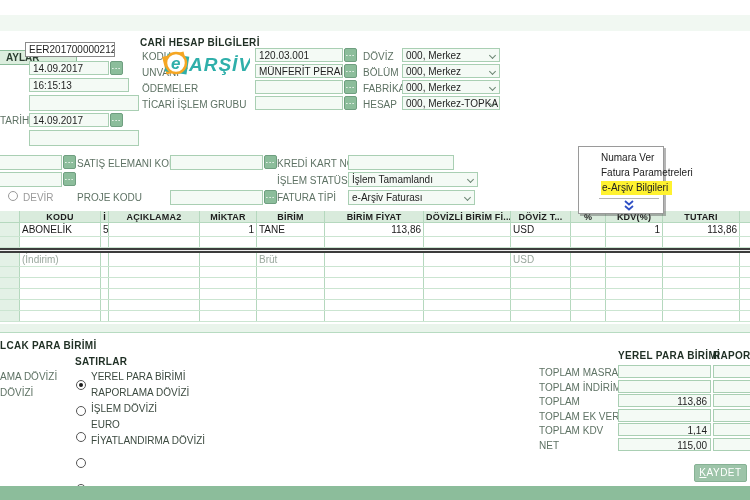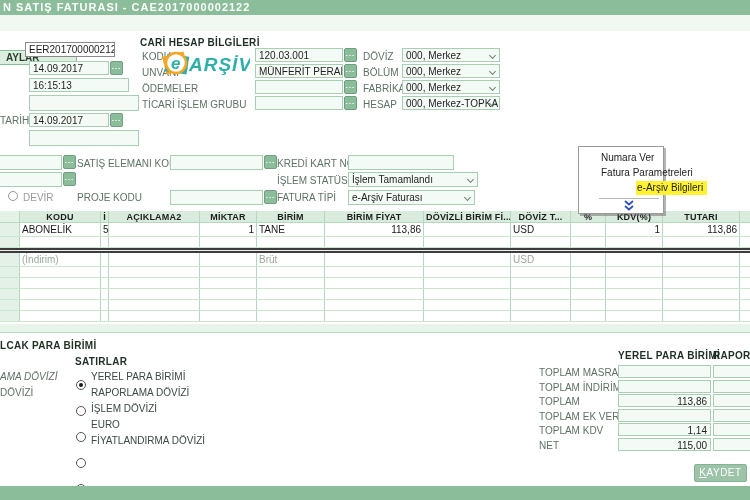--- a/index.html
+++ b/index.html
@@ -44,37 +44,36 @@
   .trow > i:first-child{background:#E3F1E6;}
   .thead{background:var(--hdrbg);border-bottom:1px solid var(--grid);}
   .thead > i{font-size:9px;font-weight:bold;color:#1c1c1c;text-align:center;letter-spacing:.2px;line-height:12px;}
   .h12{height:12px;} .h14{height:14px;line-height:13px;} .h11{height:11px;}
   .num{text-align:right;} .mut{color:var(--muted) !important;}
   .sep{height:5px;background:linear-gradient(#3C3C3C 0 2px,#EFEFEF 2px 3px,#3C3C3C 3px 5px);}
   
   .menu{left:578px;top:146px;width:86px;background:#fff;border:1px solid #9a9a9a;
     box-shadow:2px 2px 0 rgba(90,90,90,.45);z-index:10;padding:3px 0 2px 16px;}
   .mi{font-size:10px;color:#222;line-height:15px;padding-left:6px;white-space:nowrap;cursor:pointer;}
-  .mi .hl{background:#FFF230;padding:1px 4px 2px 1px;margin-left:35px;}
+  .mi .hl{background:#FFF230;padding:1px 4px 2px 1px;}
   .msep{border-top:1px solid #b5b5b5;margin:3px 4px 1px 4px;}
   .mchev{display:block;margin:0 auto;cursor:pointer;}
   
   .band{left:0;top:324px;width:750px;height:9px;background:#E9F4EB;border-bottom:1px solid #B7DBC1;}
   .footer{left:0;top:486px;width:750px;height:14px;background:var(--green);}
   .kaydet{left:694px;top:464px;width:53px;height:18px;background:#9DC4A9;border:1px solid #86B294;
     border-radius:2px;color:#fff;font-size:10px;letter-spacing:.5px;text-align:center;line-height:16px;cursor:pointer;}
   .kaydet::first-letter{text-decoration:underline;}
   .tot-lbl{font-size:10px;color:var(--lbl);white-space:nowrap;}
 </style>
 </head>
 <body>
 
 <div id="app">
 
-  <div class="abs titlebar">N SATIŞ FATURASI - CAE2017000002122</div>
   <div class="abs tabstrip"></div>
   <div class="abs tab">AYLAR</div>
 
   <div class="abs fld focus" style="left:25px;top:42px;width:90px;height:15px;">EER2017000002122</div>
   <div class="abs fld" style="left:29px;top:61px;width:80px;height:14px;">14.09.2017</div>
   <div class="abs btn3" style="left:110px;top:61px;"></div>
   <div class="abs fld" style="left:29px;top:78px;width:100px;height:14px;">16:15:13</div>
   <div class="abs fld" style="left:29px;top:95px;width:110px;height:16px;"></div>
   <div class="abs lbl" style="left:0;top:115px;">TARİHİ</div>
   <div class="abs fld" style="left:29px;top:113px;width:80px;height:14px;">14.09.2017</div>
@@ -281,21 +280,21 @@
         <i></i>
         <i></i>
         <i></i>
         <i></i>
     </div>
   </div>
 
   <div class="abs band"></div>
   <div class="abs sect" style="left:0;top:340px;">LCAK PARA BİRİMİ</div>
   <div class="abs sect" style="left:75px;top:356px;">SATIRLAR</div>
-  <div class="abs lbl" style="left:0;top:371px;font-style:italic;">AMA DÖVİZİ</div>
+  <div class="abs lbl" style="left:0;top:371px;">AMA DÖVİZİ</div>
   <div class="abs lbl" style="left:0;top:387px;">DÖVİZİ</div>
 
   <div class="abs radio on" style="left:76px;top:370px;"></div>
   <div class="abs lbl" style="left:91px;top:371px;color:#3c4a40;">YEREL PARA BİRİMİ</div>
   <div class="abs radio" style="left:76px;top:386px;"></div>
   <div class="abs lbl" style="left:91px;top:387px;color:#3c4a40;">RAPORLAMA DÖVİZİ</div>
   <div class="abs radio" style="left:76px;top:402px;"></div>
   <div class="abs lbl" style="left:91px;top:403px;color:#3c4a40;">İŞLEM DÖVİZİ</div>
   <div class="abs radio" style="left:76px;top:418px;"></div>
   <div class="abs lbl" style="left:91px;top:419px;color:#3c4a40;">EURO</div>

